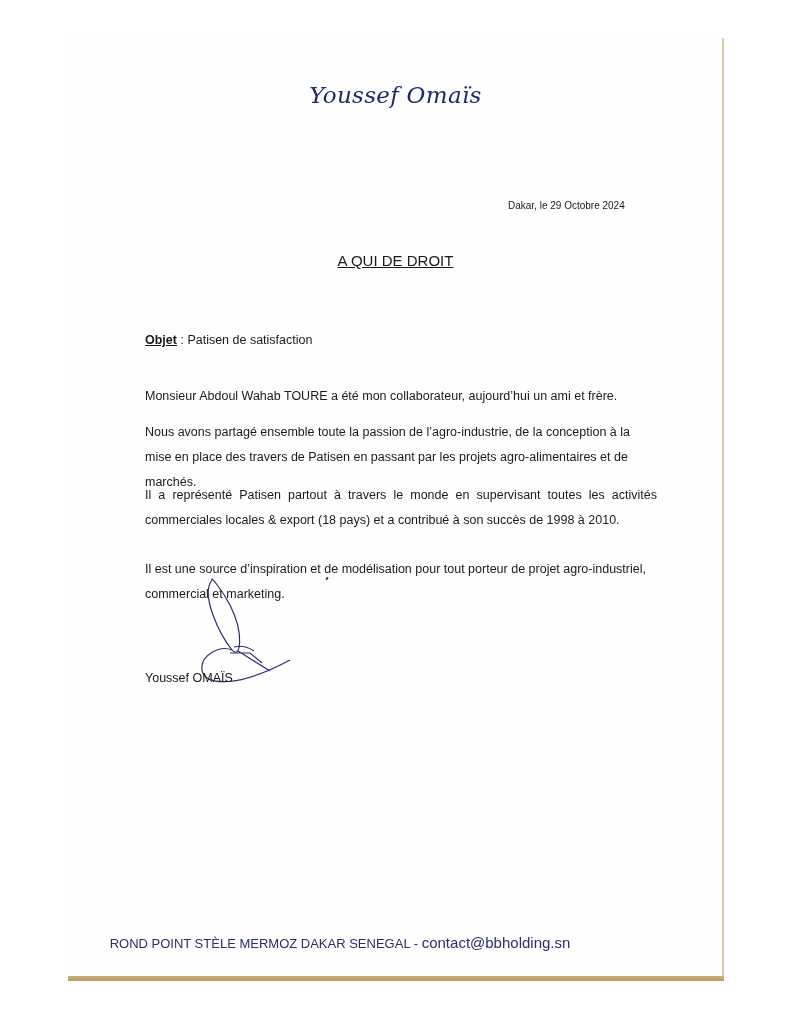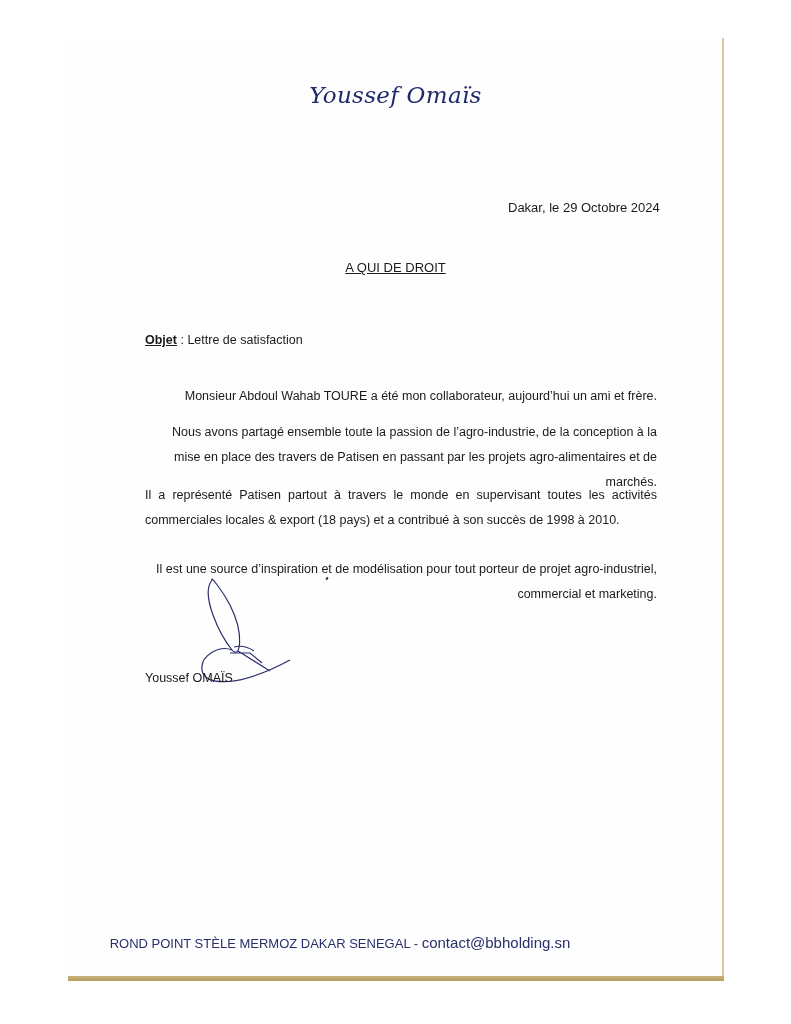--- a/index.html
+++ b/index.html
@@ -14,28 +14,28 @@
   }
   .paper-bottom {
     position: absolute; left: 68px; top: 976px; width: 656px; height: 5px;
     background: linear-gradient(#c9b17d, #b99d60);
   }
   .letterhead {
     position: absolute; left: 0; width: 791px; top: 82px; text-align: center;
     font-family: "DejaVu Serif", "Liberation Serif", serif; font-style: italic;
     font-size: 23px; color: #1f2a6b; letter-spacing: 0.3px;
   }
-  .date { position: absolute; left: 508px; top: 200px; font-size: 13px; }
+  .date { position: absolute; left: 508px; top: 200px; font-size: 10px; }
   .addressee {
     position: absolute; left: 0; width: 791px; top: 252px; text-align: center;
-    font-size: 13px; text-decoration: underline; margin-top: 8px;
+    font-size: 15px; text-decoration: underline;
   }
   .subject { position: absolute; left: 145px; top: 333px; font-size: 12.5px; }
   .subject .lbl { text-decoration: underline; font-weight: bold; }
-  .para { position: absolute; left: 145px; width: 512px; font-size: 12.5px; line-height: 25px; margin: 0; text-align: right; }
+  .para { position: absolute; left: 145px; width: 512px; font-size: 12.5px; line-height: 25px; margin: 0; }
   .p1 { top: 384px; }
   .p2 { top: 420px; }
   .p3 { top: 483px; text-align: justify; text-align-last: left; }
   .p4 { top: 557px; }
   .signature { position: absolute; left: 190px; top: 575px; width: 110px; height: 120px; }
   .signer { position: absolute; left: 145px; top: 671px; font-size: 12.5px; }
   .footer {
     position: absolute; left: 0; width: 680px; top: 934px; text-align: center;
     font-size: 13px; color: #2a2f6b;
   }
@@ -48,21 +48,21 @@
 <div class="paper"></div>
 <div class="paper-bottom"></div>
 
 <div class="letterhead">Youssef Omaïs</div>
 
 <div class="date">Dakar, le 29 Octobre 2024</div>
 
 <div class="addressee">A QUI DE DROIT</div>
 
 <div class="subject">
-  <span class="lbl">Objet</span><span> : </span><span>Lettre de satisfaction</span>
+  <span class="lbl">Objet</span><span> : </span><span>Patisen de satisfaction</span>
 </div>
 
 <p class="para p1">Monsieur Abdoul Wahab TOURE a été mon collaborateur, aujourd’hui un ami et frère.</p>
 <p class="para p2">Nous avons partagé ensemble toute la passion de l’agro-industrie, de la conception à la mise en place des travers de Patisen en passant par les projets agro-alimentaires et de marchés.</p>
 <p class="para p3">Il a représenté Patisen partout à travers le monde en supervisant toutes les activités commerciales locales &amp; export (18 pays) et a contribué à son succès de 1998 à 2010.</p>
 <p class="para p4">Il est une source d’inspiration et de modélisation pour tout porteur de projet agro-industriel, commercial et marketing.</p>
 
 <div class="speck"></div>
 
 <svg class="signature" viewBox="0 0 110 120">

